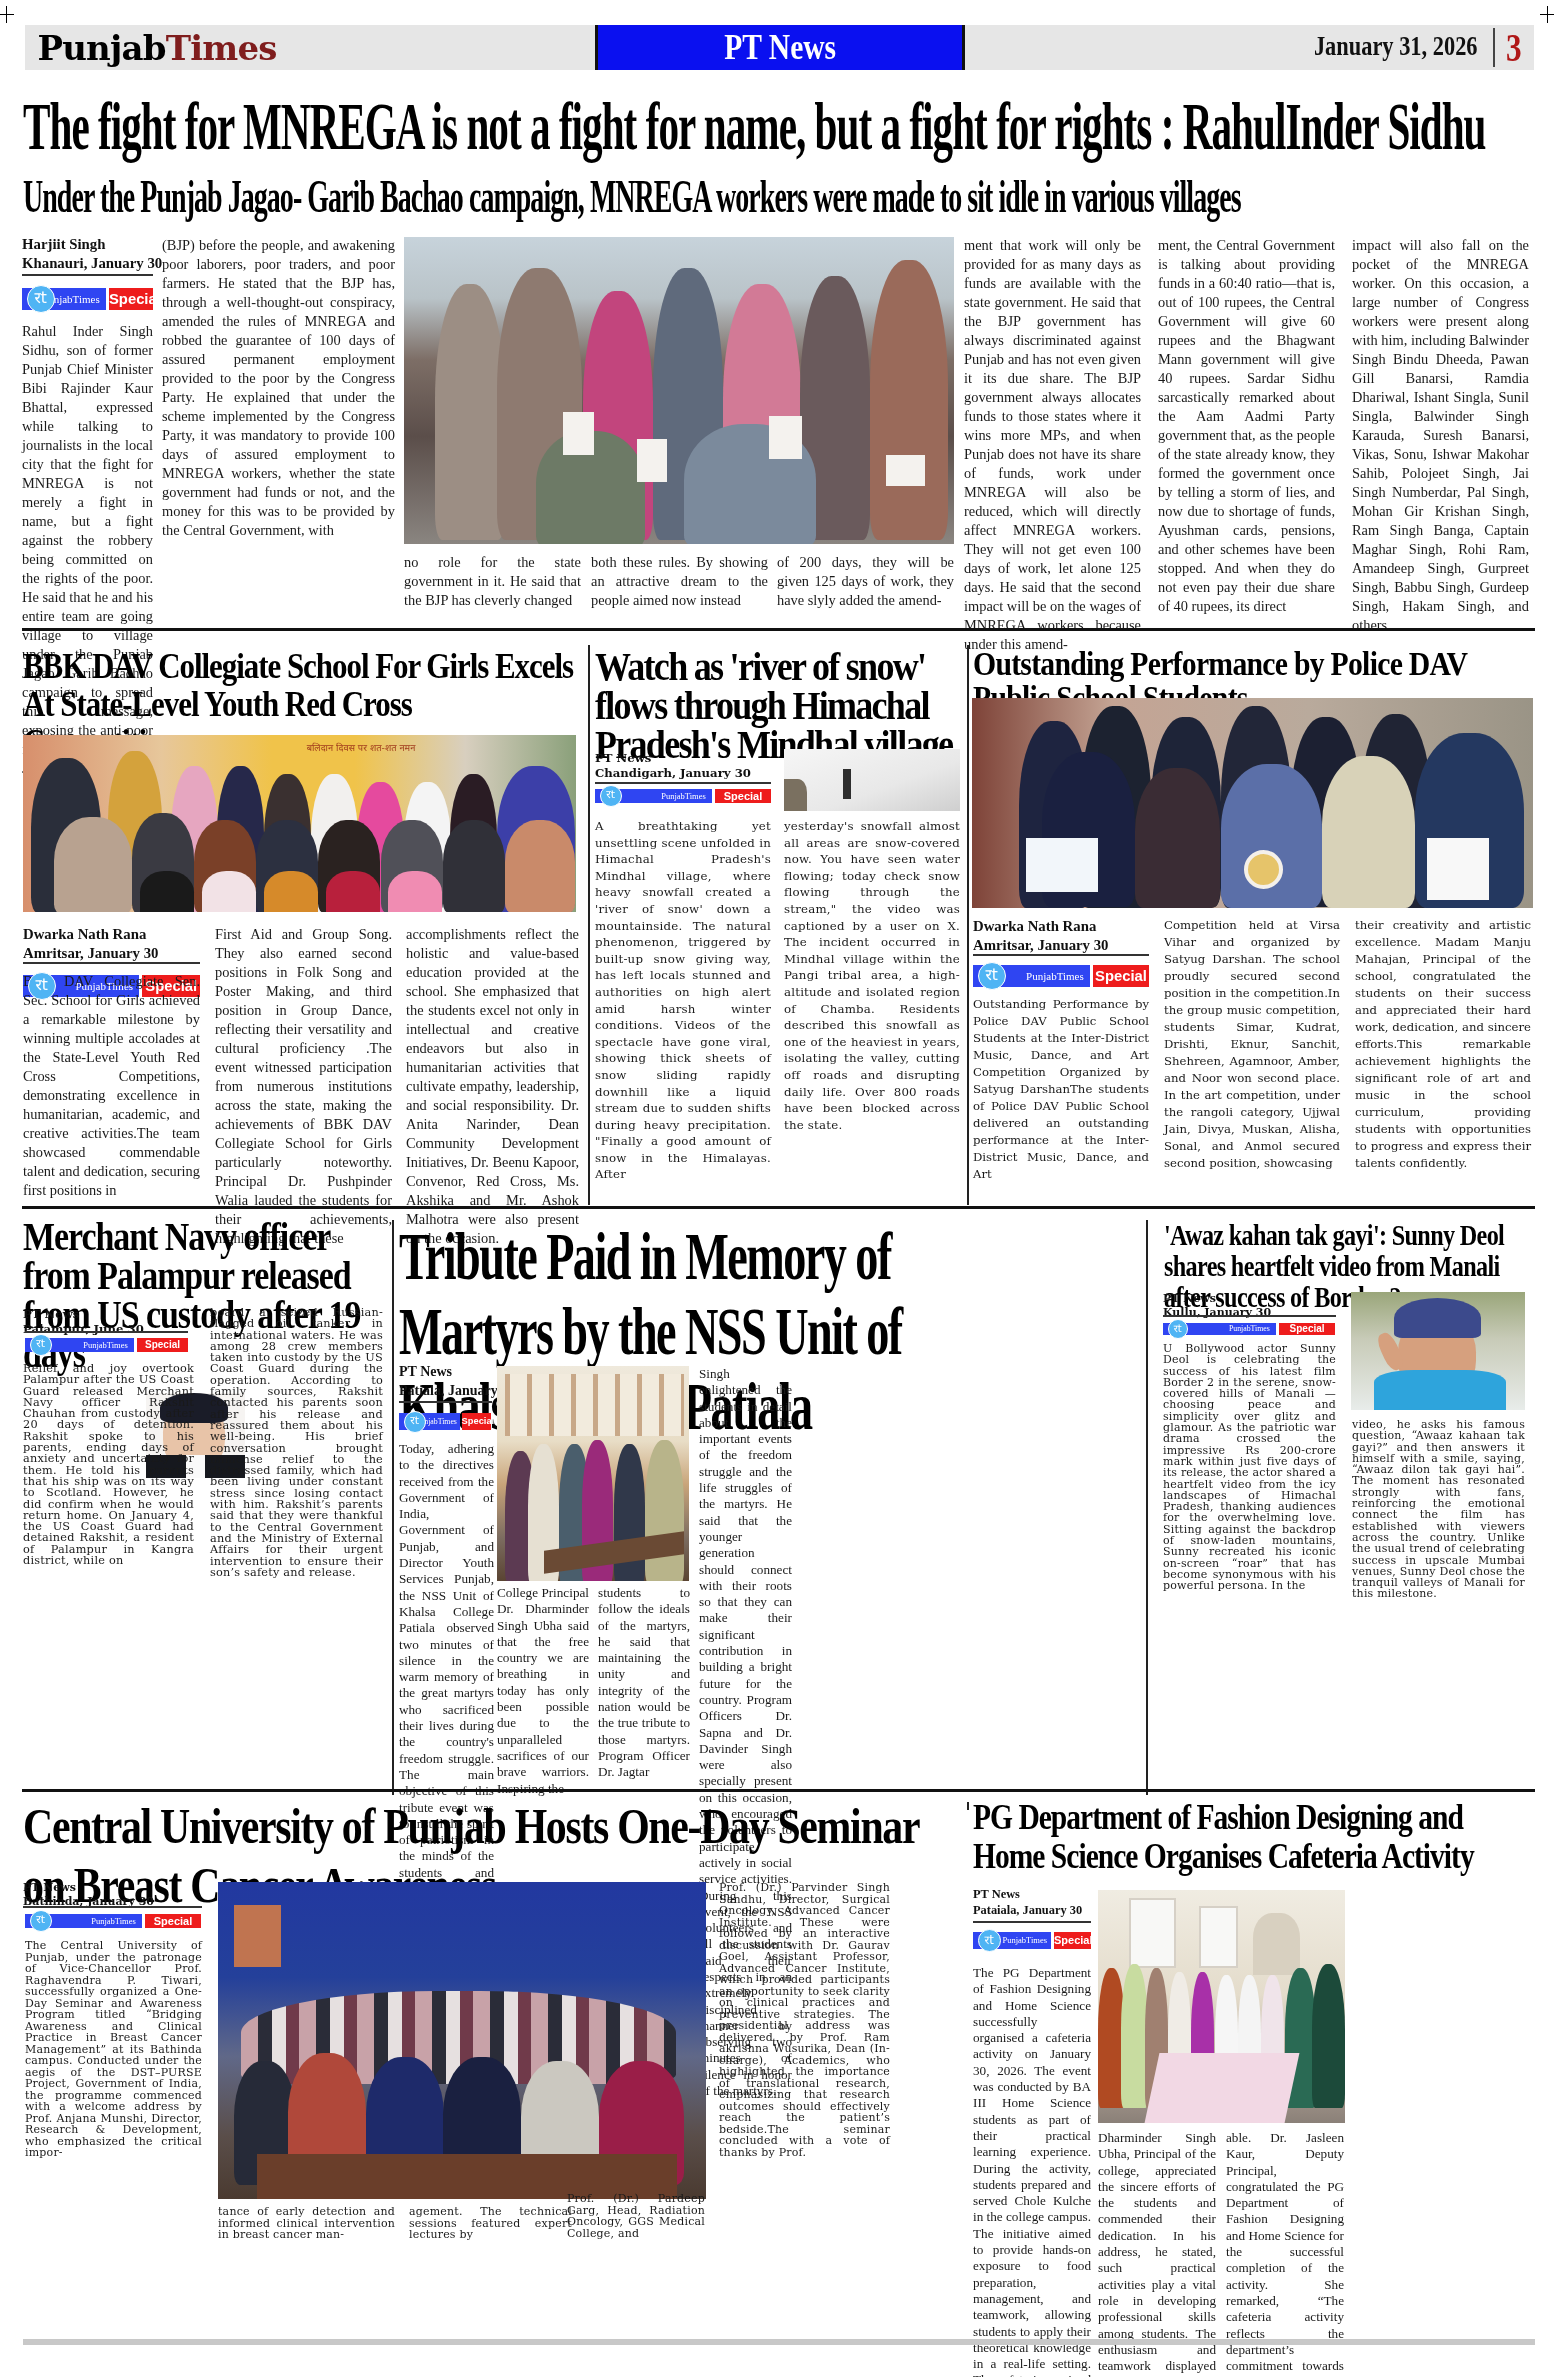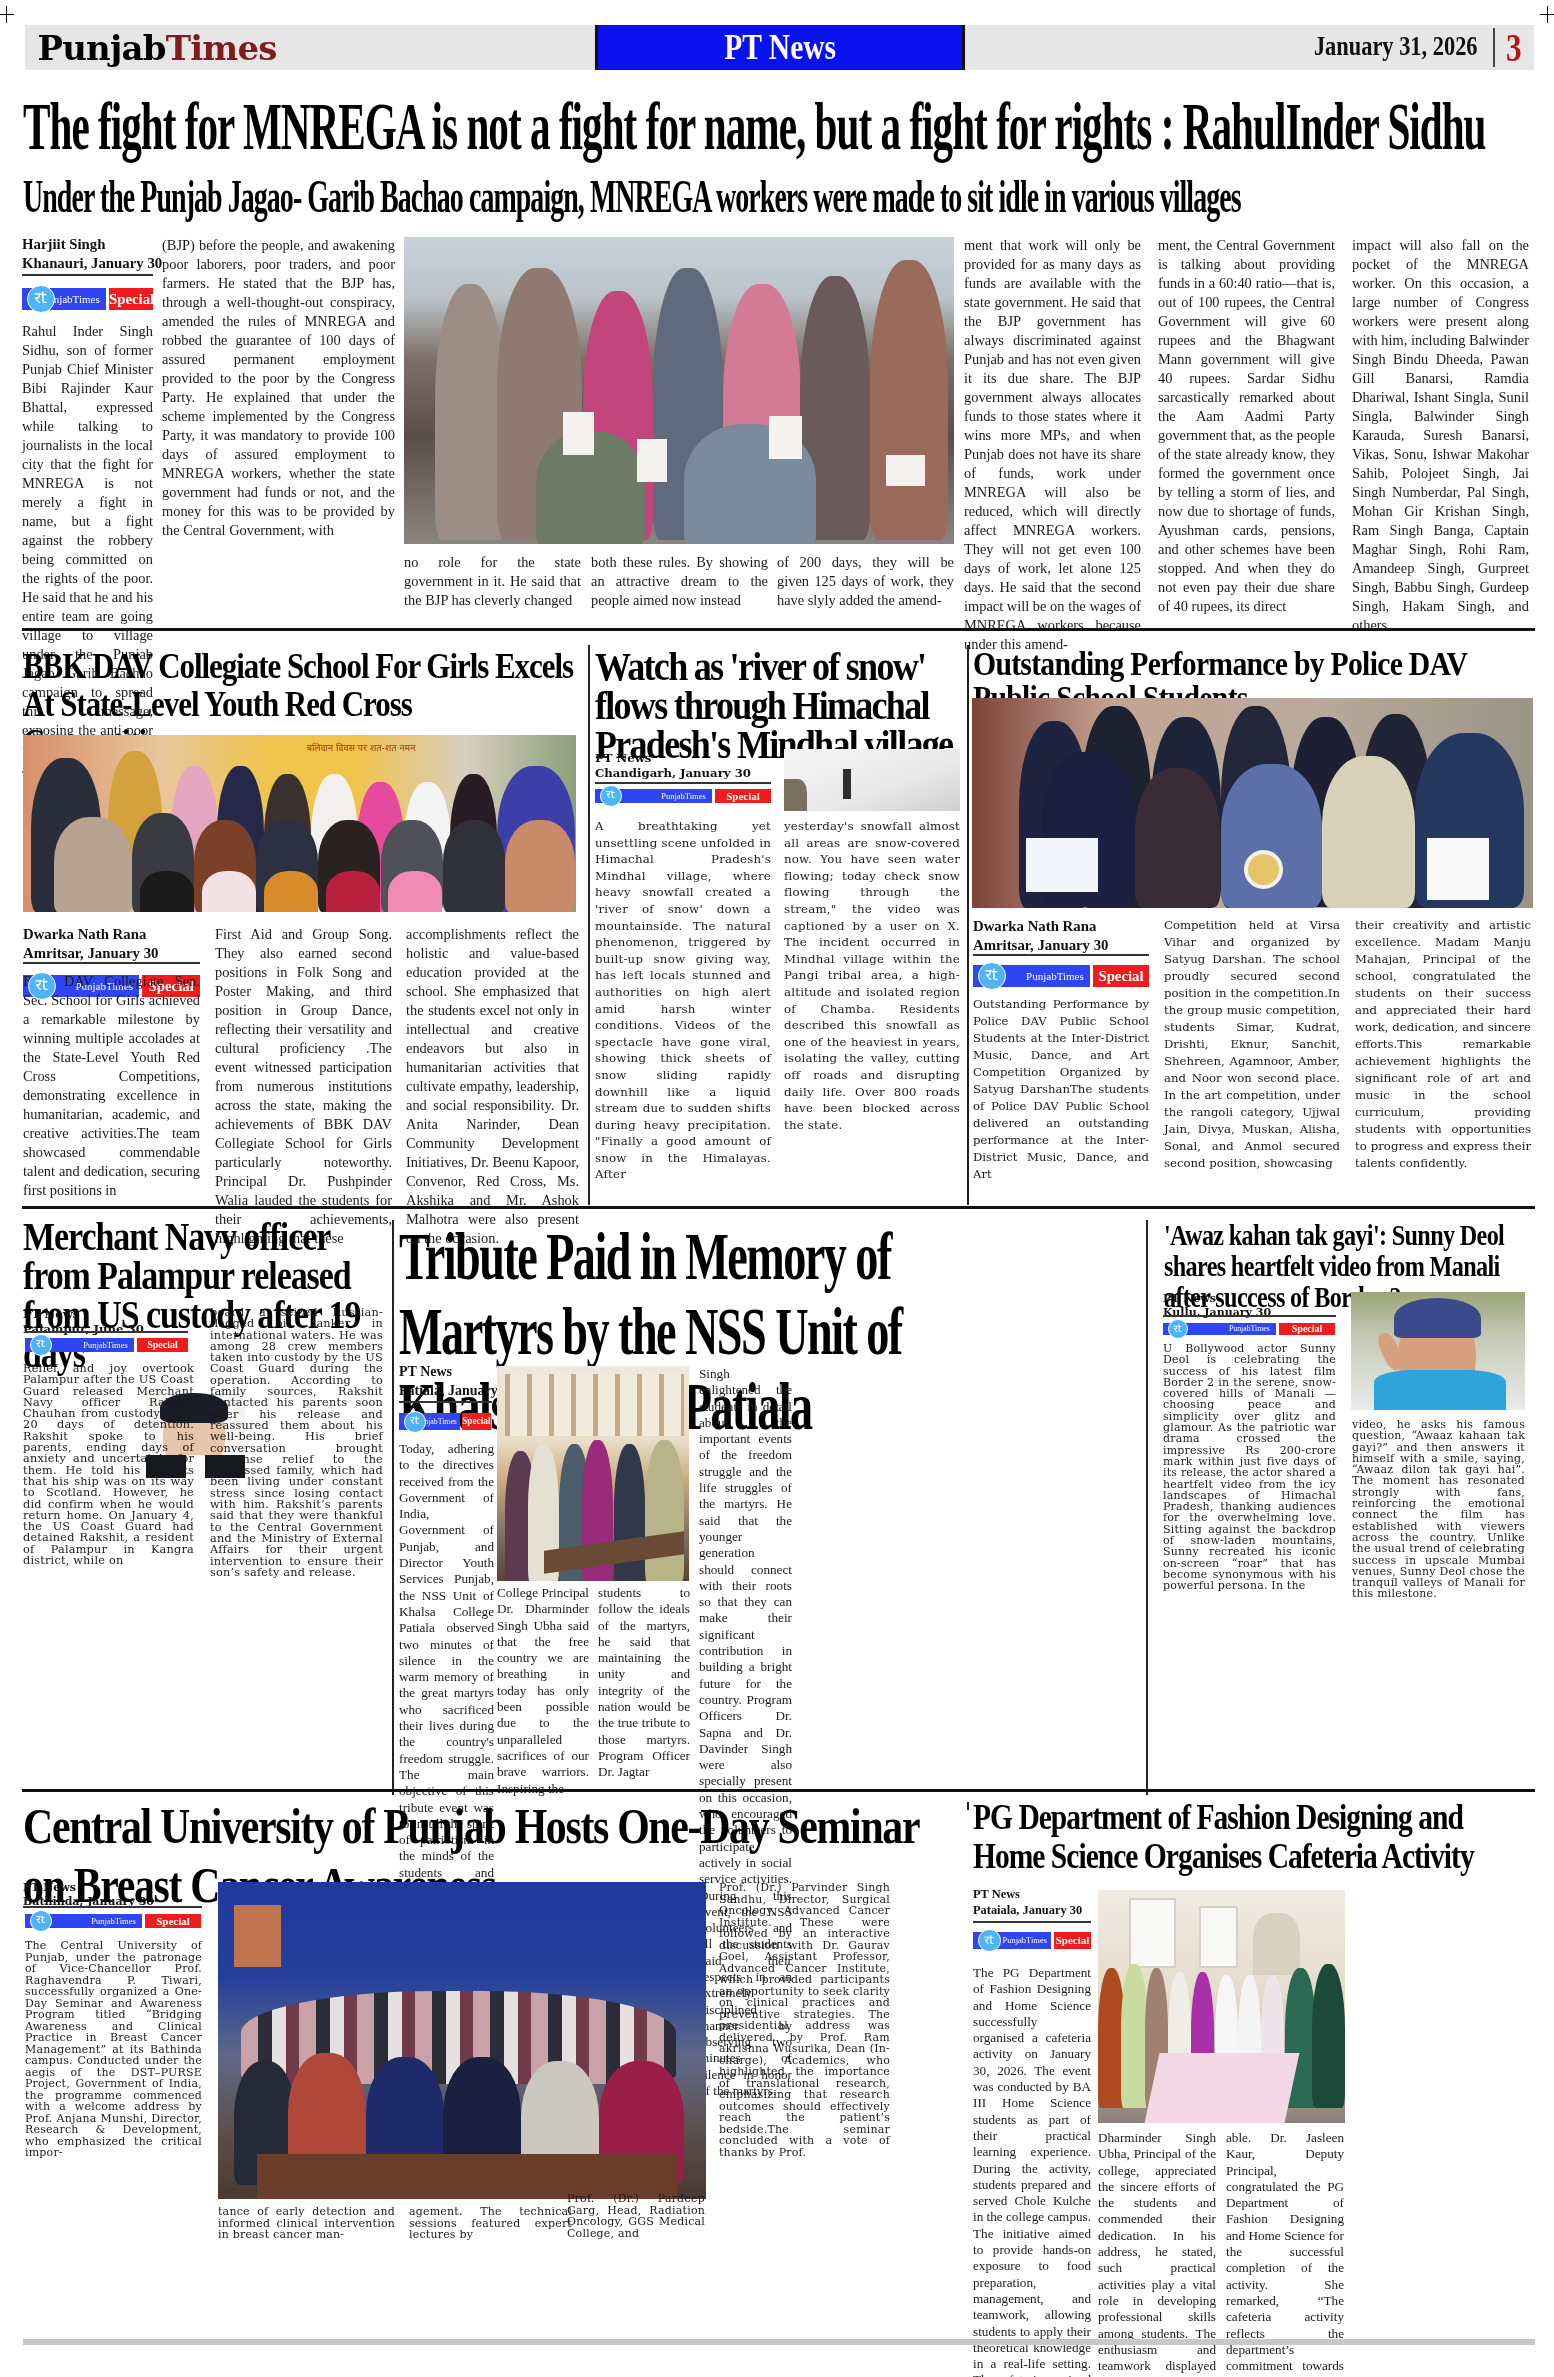--- a/index.html
+++ b/index.html
@@ -25,21 +25,21 @@
   .hl-wrap { position: absolute; font-family: "Liberation Serif", serif; font-weight: bold; color: #000; line-height: 1.05; }
 
   
   .byline { position: absolute; font-family: "Liberation Serif", serif; font-weight: bold; font-size: 14.8px; line-height: 18.7px; }
   .byline-rule { position: absolute; height: 1.6px; background: #333; }
 
   
   .badge { position: absolute; height: 22px; display: flex; align-items: center; }
   .badge .logo { position: absolute; left: 4.7px; top: -3.1px; width: 28px; height: 28px; border-radius: 50%; background: #4fb4f4; border: 1.6px solid #fff; color: #fff; font-size: 15.5px; line-height: 25px; text-align: center; font-family: "DejaVu Sans", sans-serif; z-index: 2; }
   .badge .pt { height: 22px; background: #2f45f2; color: #fff; font-family: "Liberation Serif", serif; font-size: 11px; line-height: 22px; text-align: right; padding-right: 6.2px; }
-  .badge .sp { height: 22px; background: #ee1c1c; color: #fff; font-family: Liberation Serif, serif; font-weight: bold; font-size: 14.8px; line-height: 22px; text-align: center; margin-left: 3.1px; }
+  .badge .sp { height: 22px; background: #ee1c1c; color: #fff; font-family: Liberation Sans, sans-serif; font-weight: bold; font-size: 14.8px; line-height: 22px; text-align: center; margin-left: 3.1px; }
 
   
   .col { position: absolute; font-family: "Liberation Serif", serif; font-size: 14.4px; line-height: 19px; text-align: justify; hyphens: auto; color: #1a1a1a; }
   .col.wide { font-family: "DejaVu Serif", serif; font-size: 11.8px; line-height: 16.6px; letter-spacing: 0.2px; }
 
   
   .photo { position: absolute; overflow: hidden; }
   .photo .ph { position: absolute; border-radius: 45% 45% 10% 10%; }
 
   .rule-thick { position: absolute; height: 3.1px; border-top: 2.3px solid #111; border-bottom: 0.8px solid #111; }

